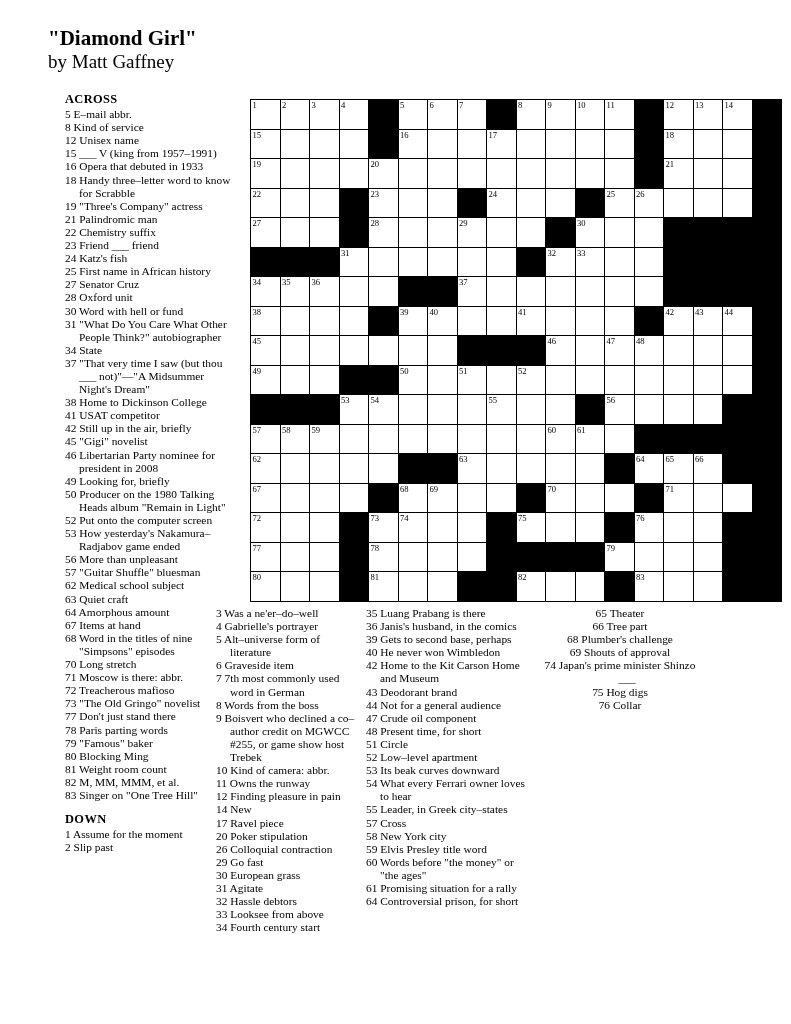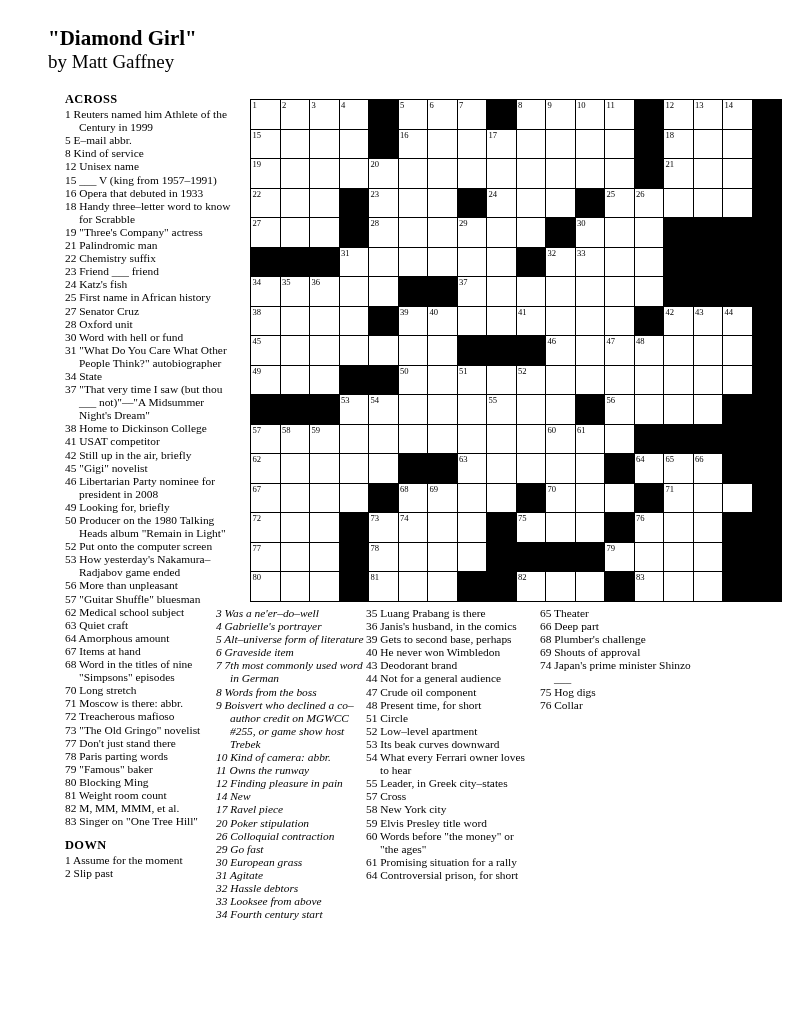--- a/index.html
+++ b/index.html
@@ -45,23 +45,23 @@
     position: absolute;
     font-size: 11.4px;
     line-height: 13.1px;
   }
   .col-left {
     left: 32px;
     top: 93px;
     width: 172px;
     margin-left: 33px;
   }
-  .col-b { left: 216px; top: 607px; width: 148px; font-style: italic; }
+  .col-b { left: 216px; top: 607px; width: 148px; }
   .col-c { left: 366px; top: 607px; width: 168px; }
-  .col-d { left: 540px; top: 607px; width: 160px; }
+  .col-d { left: 540px; top: 607px; width: 160px; text-align: center; }
 
   .section-head {
     font-weight: bold;
     font-size: 12.4px;
     letter-spacing: 0.4px;
     margin: 0 0 2px 0;
   }
   .section-head.down { margin-top: 11px; }
   ul.clues {
     list-style: none;
@@ -113,21 +113,20 @@
 <div class="page">
 
   <div class="title-block">
     <div class="puzzle-title">"Diamond Girl"</div>
     <div class="puzzle-byline">by Matt Gaffney</div>
   </div>
 
   <div class="col col-left">
     <div class="section-head">ACROSS</div>
     <ul class="clues" id="across-list">
-        <li><span class="num">1 </span><span>Reuters named him Athlete of the Century in 1999</span></li>
         <li><span class="num">5 </span><span>E–mail abbr.</span></li>
         <li><span class="num">8 </span><span>Kind of service</span></li>
         <li><span class="num">12 </span><span>Unisex name</span></li>
         <li><span class="num">15 </span><span>___ V (king from 1957–1991)</span></li>
         <li><span class="num">16 </span><span>Opera that debuted in 1933</span></li>
         <li><span class="num">18 </span><span>Handy three–letter word to know for Scrabble</span></li>
         <li><span class="num">19 </span><span>"Three's Company" actress</span></li>
         <li><span class="num">21 </span><span>Palindromic man</span></li>
         <li><span class="num">22 </span><span>Chemistry suffix</span></li>
         <li><span class="num">23 </span><span>Friend ___ friend</span></li>
@@ -198,20 +197,21 @@
         <li><span class="num">34 </span><span>Fourth century start</span></li>
       </ul>
   </div>
 
   <div class="col col-c">
     <ul class="clues" id="down3-list">
         <li><span class="num">35 </span><span>Luang Prabang is there</span></li>
         <li><span class="num">36 </span><span>Janis's husband, in the comics</span></li>
         <li><span class="num">39 </span><span>Gets to second base, perhaps</span></li>
         <li><span class="num">40 </span><span>He never won Wimbledon</span></li>
+        <li><span class="num">42 </span><span>Home to the Kit Carson Home and Museum</span></li>
         <li><span class="num">43 </span><span>Deodorant brand</span></li>
         <li><span class="num">44 </span><span>Not for a general audience</span></li>
         <li><span class="num">47 </span><span>Crude oil component</span></li>
         <li><span class="num">48 </span><span>Present time, for short</span></li>
         <li><span class="num">51 </span><span>Circle</span></li>
         <li><span class="num">52 </span><span>Low–level apartment</span></li>
         <li><span class="num">53 </span><span>Its beak curves downward</span></li>
         <li><span class="num">54 </span><span>What every Ferrari owner loves to hear</span></li>
         <li><span class="num">55 </span><span>Leader, in Greek city–states</span></li>
         <li><span class="num">57 </span><span>Cross</span></li>
@@ -219,21 +219,21 @@
         <li><span class="num">59 </span><span>Elvis Presley title word</span></li>
         <li><span class="num">60 </span><span>Words before "the money" or "the ages"</span></li>
         <li><span class="num">61 </span><span>Promising situation for a rally</span></li>
         <li><span class="num">64 </span><span>Controversial prison, for short</span></li>
       </ul>
   </div>
 
   <div class="col col-d">
     <ul class="clues" id="down4-list">
         <li><span class="num">65 </span><span>Theater</span></li>
-        <li><span class="num">66 </span><span>Deep part</span></li>
+        <li><span class="num">66 </span><span>Tree part</span></li>
         <li><span class="num">68 </span><span>Plumber's challenge</span></li>
         <li><span class="num">69 </span><span>Shouts of approval</span></li>
         <li><span class="num">74 </span><span>Japan's prime minister Shinzo ___</span></li>
         <li><span class="num">75 </span><span>Hog digs</span></li>
         <li><span class="num">76 </span><span>Collar</span></li>
       </ul>
   </div>
 
   <div class="grid-wrap">
     <table class="grid" id="grid-table">

